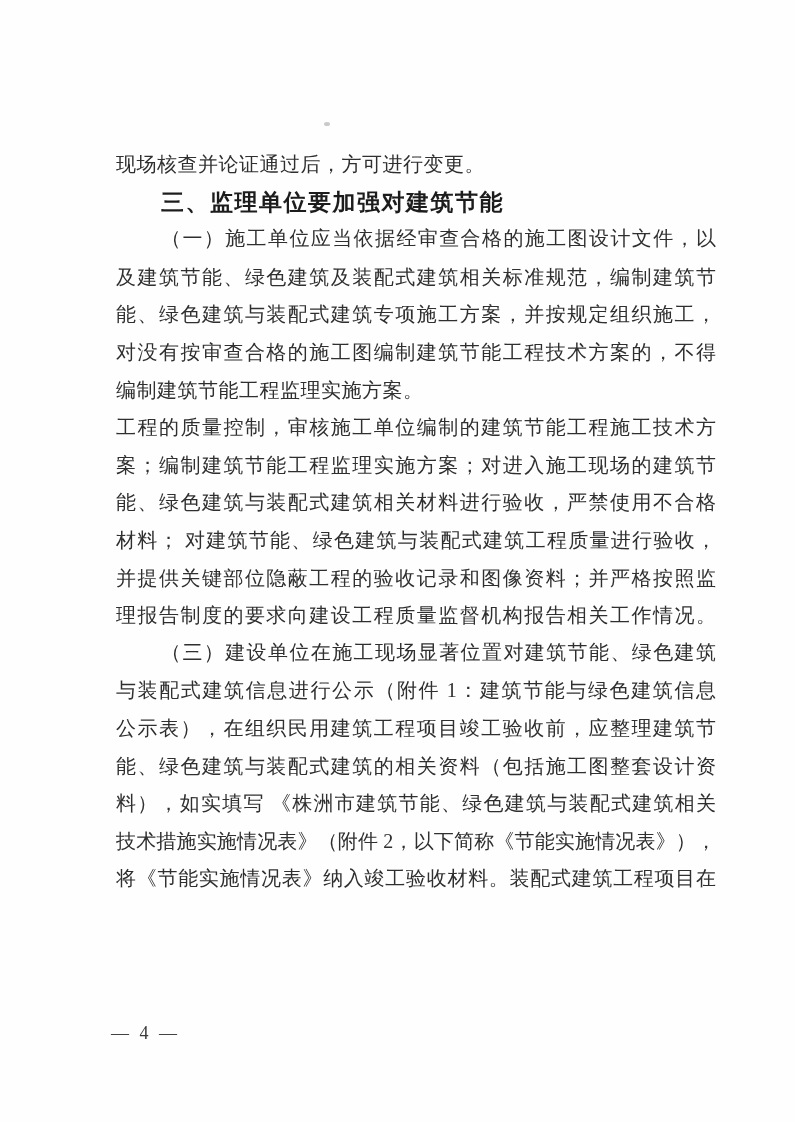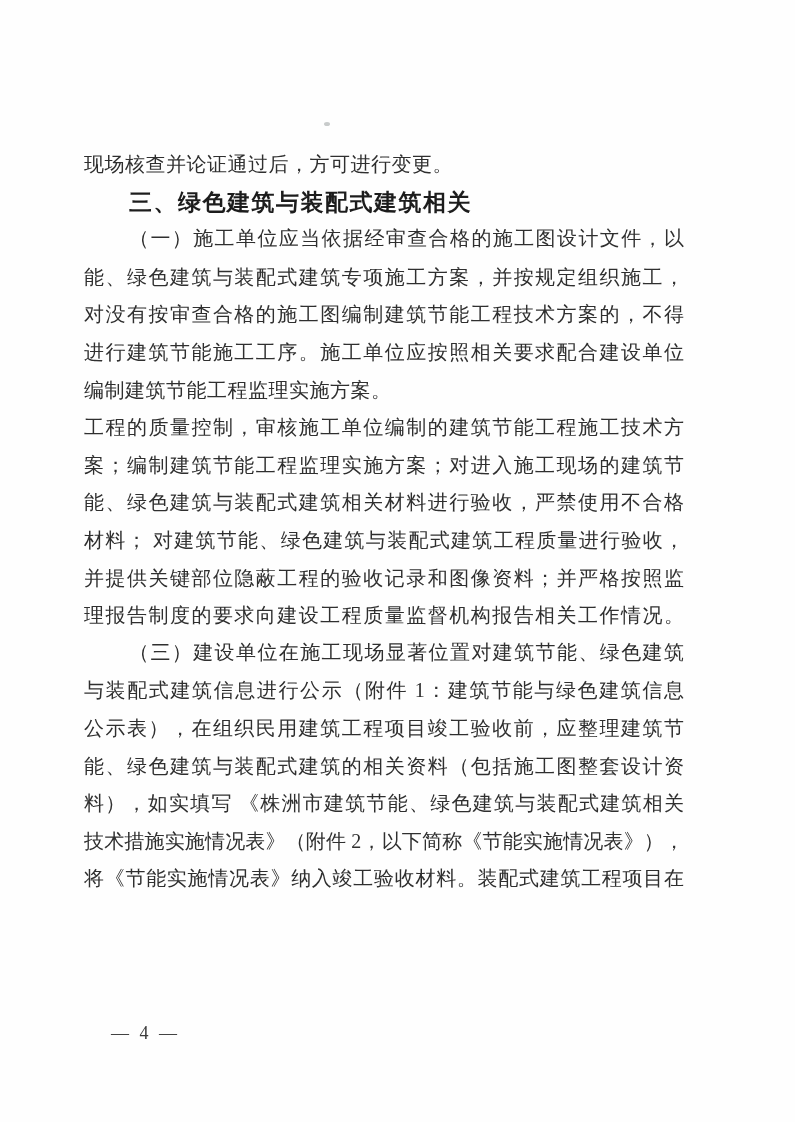--- a/index.html
+++ b/index.html
@@ -17,21 +17,21 @@
   .page {
     position: absolute;
     left: 0;
     top: 0;
     width: 795px;
     height: 1122px;
     background: #fefefe;
   }
   .textblock {
     position: absolute;
-    left: 84px;
+    left: 116px;
     top: 146px;
     width: 600px;
   }
   .line {
     height: 37.6px;
     line-height: 37.6px;
     font-size: 20px;
     color: #2f2f2f;
     letter-spacing: 0.5px;
     white-space: pre;
@@ -76,25 +76,25 @@
 </style>
 </head>
 <body>
 
 <div class="page">
 
   <span class="artifact"></span>
 
   <div class="textblock">
     <div class="line">现场核查并论证通过后，方可进行变更。</div>
-    <div class="line heading indent">三、绿色建筑与装配式建筑相关</div>
+    <div class="line heading indent">三、监理单位要加强对建筑节能</div>
     <div class="line indent justify">（一）施工单位应当依据经审查合格的施工图设计文件，以</div>
+    <div class="line justify">及建筑节能、绿色建筑及装配式建筑相关标准规范，编制建筑节</div>
     <div class="line justify">能、绿色建筑与装配式建筑专项施工方案，并按规定组织施工，</div>
     <div class="line justify">对没有按审查合格的施工图编制建筑节能工程技术方案的，不得</div>
-    <div class="line justify">进行建筑节能施工工序。施工单位应按照相关要求配合建设单位</div>
     <div class="line">编制建筑节能工程监理实施方案。</div>
     <div class="line justify">工程的质量控制，审核施工单位编制的建筑节能工程施工技术方</div>
     <div class="line justify">案；编制建筑节能工程监理实施方案；对进入施工现场的建筑节</div>
     <div class="line justify">能、绿色建筑与装配式建筑相关材料进行验收，严禁使用不合格</div>
     <div class="line justify">材料； 对建筑节能、绿色建筑与装配式建筑工程质量进行验收，</div>
     <div class="line justify">并提供关键部位隐蔽工程的验收记录和图像资料；并严格按照监</div>
     <div class="line justify">理报告制度的要求向建设工程质量监督机构报告相关工作情况。</div>
     <div class="line indent justify">（三）建设单位在施工现场显著位置对建筑节能、绿色建筑</div>
     <div class="line justify">与装配式建筑信息进行公示（附件 1：建筑节能与绿色建筑信息</div>
     <div class="line justify">公示表），在组织民用建筑工程项目竣工验收前，应整理建筑节</div>

